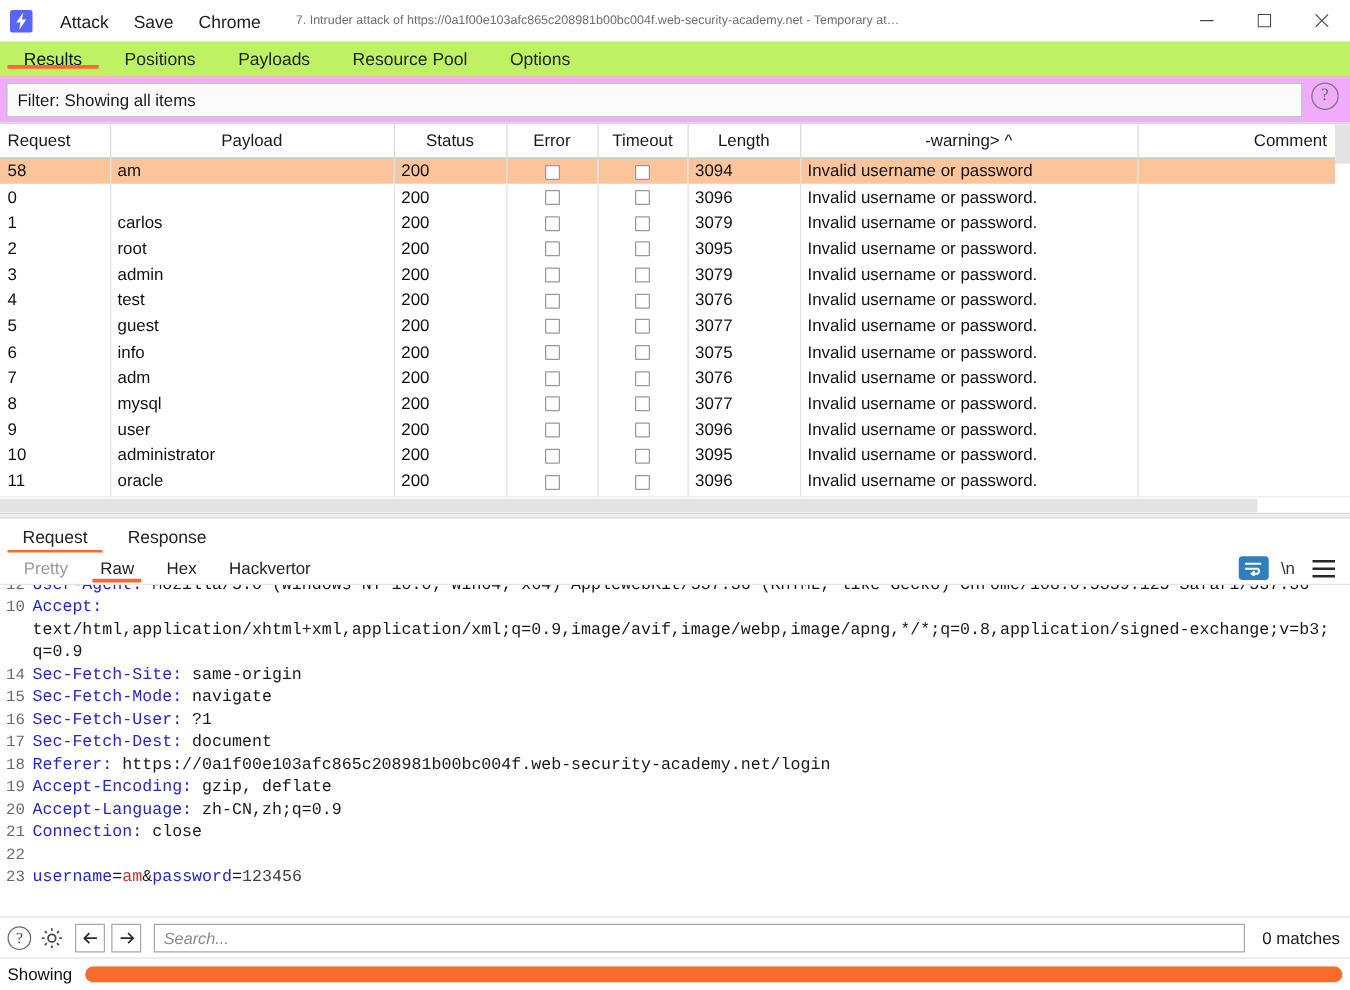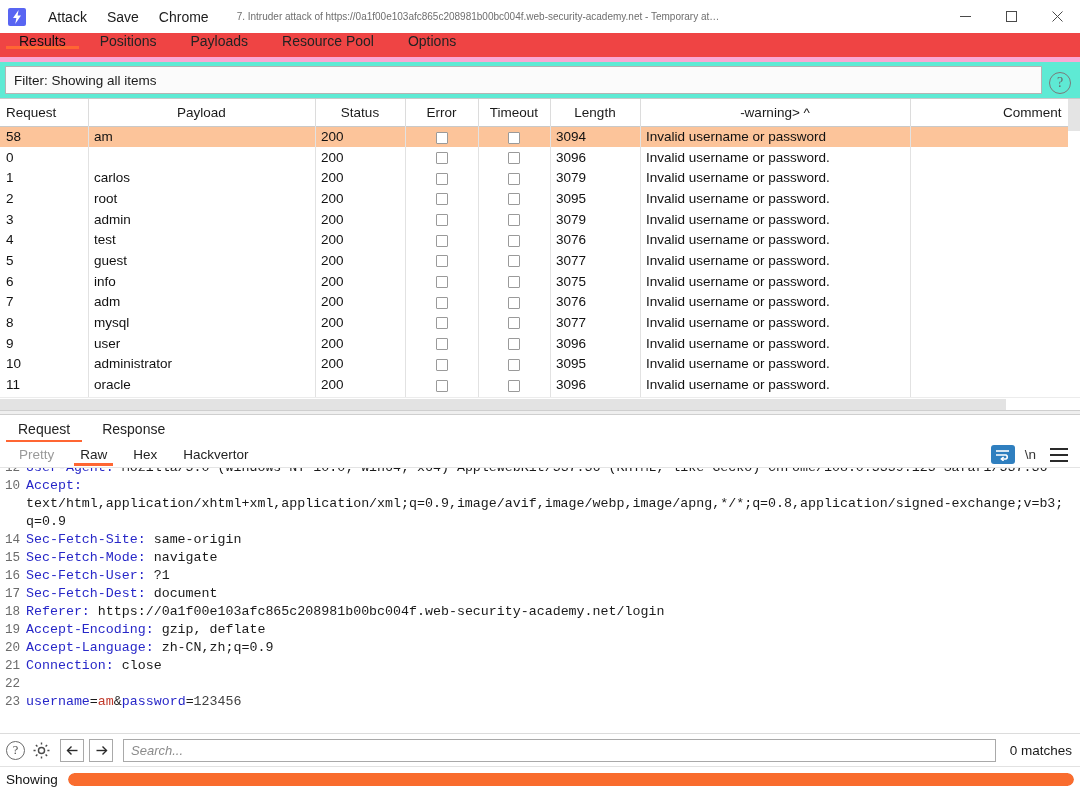--- a/index.html
+++ b/index.html
@@ -67,23 +67,23 @@
     font-size: 13px;
     cursor: default;
   }
   .win-btn svg { display: block; }
 
   
   .tabstrip {
     height: 29px;
     flex: 0 0 29px;
     display: flex;
-    align-items: flex-start;
-    background: #ef4444;
-    border-bottom: 5px solid #f9a8d4;
+    align-items: center;
+    background: #bef264;
+    border-bottom: 1px solid #f9a8d4;
     padding-left: 2px;
   }
   .tab {
     display: flex; align-items: center;
     padding: 0 17px;
     font-size: 14px;
     color: #232323;
     position: relative;
     cursor: default;
     white-space: nowrap;
@@ -94,23 +94,23 @@
     position: absolute;
     left: 4px; right: 4px; bottom: 0;
     height: 3px;
     background: #ff6633;
   }
 
   
   .filterbar {
     flex: 0 0 36px;
     display: flex;
-    align-items: flex-end;
+    align-items: flex-start;
     padding: 4px 4px 4px 5px;
-    background: #5eead4;
+    background: #f0abfc;
   }
   .filter-field {
     flex: 1 1 auto;
     height: 28px;
     border: 1px solid #b4b4b4;
     background: #fbfbfb;
     display: flex;
     align-items: center;
     padding: 0 8px;
     font-size: 13.5px;

